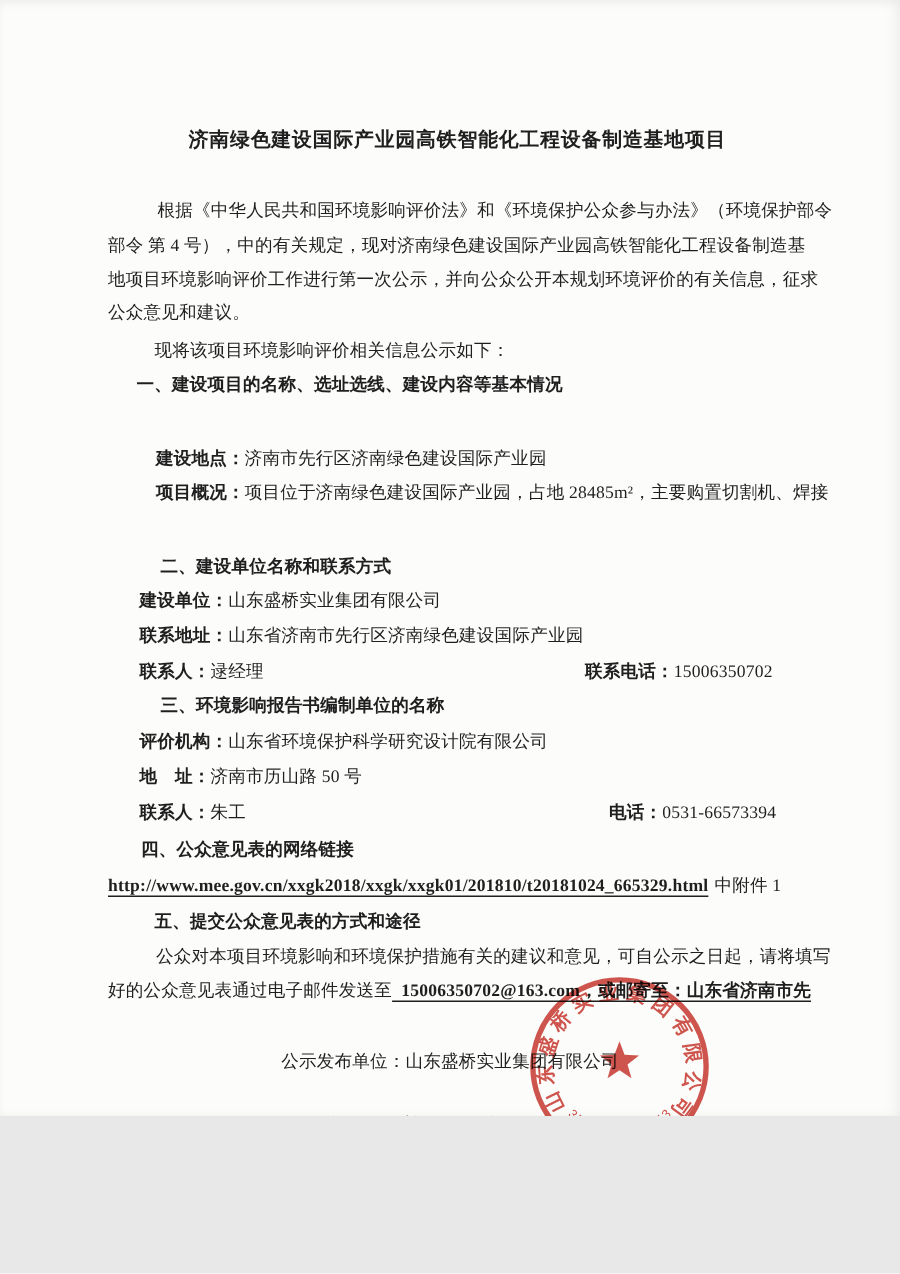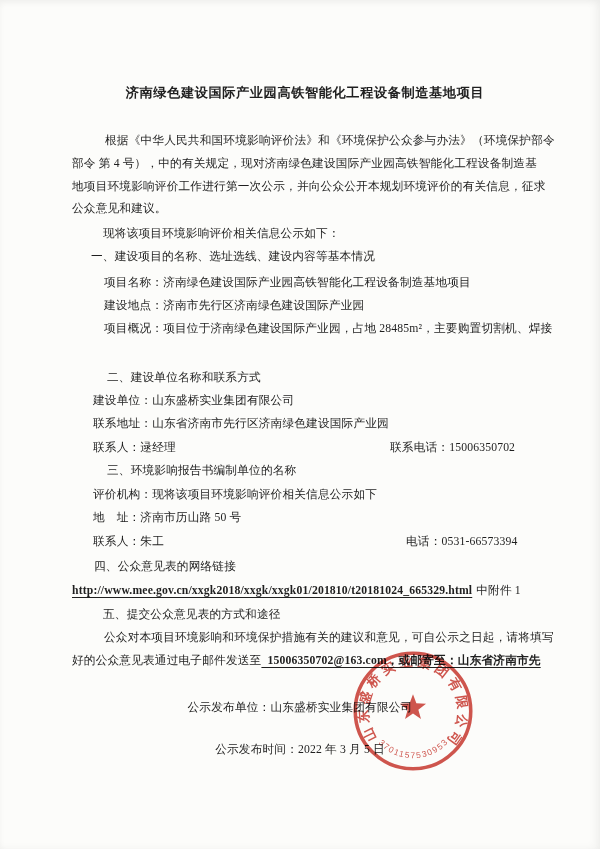--- a/index.html
+++ b/index.html
@@ -1,23 +1,23 @@
 <!DOCTYPE html>
 <html><head>
 <meta charset="utf-8">
 <style>
   html,body{margin:0;padding:0;background:#e8e8e8;}
   .page{
-    position:relative;width:600px;height:849px;margin:0 auto;
+    position:relative;width:600px;height:744px;margin:0 auto;
     background:#fcfcfa;color:#1f1f1f;overflow:hidden;
     font-family:"Liberation Serif","DejaVu Serif",serif;
     box-shadow:inset -4px 0 8px rgba(0,0,0,0.045), inset 0 3px 6px rgba(0,0,0,0.03);
   }
   .line{position:absolute;white-space:nowrap;font-size:11.7px;line-height:17px;letter-spacing:0.15px;}
-  .b{font-weight:normal;}
+  .b{font-weight:bold;}
   .title{left:72px;width:466px;text-align:center;font-size:13.2px;font-weight:bold;letter-spacing:0.6px;}
   .u{text-decoration:underline;text-underline-offset:2.5px;font-weight:bold;}
   .fr{left:72px;width:456px;text-align:center;}
   .seal{position:absolute;left:350px;top:648px;width:126px;height:126px;opacity:0.84;mix-blend-mode:multiply;}
   .seal text{fill:#c8352c;font-family:"Liberation Sans","DejaVu Sans",sans-serif;}
   .seal .ring-txt{font-size:12.5px;letter-spacing:4px;font-weight:bold;}
   .seal .num-txt{font-size:8px;letter-spacing:1.4px;}
 </style>
 </head>
 <body>
@@ -27,32 +27,31 @@
   <div class="line title" style="top:84px">济南绿色建设国际产业园高铁智能化工程设备制造基地项目</div>
 
   <div class="line" style="top:132px;left:105px">根据《中华人民共和国环境影响评价法》和《环境保护公众参与办法》（环境保护部令</div>
   <div class="line" style="top:155px;left:72px">部令 第 4 号），中的有关规定，现对济南绿色建设国际产业园高铁智能化工程设备制造基</div>
   <div class="line" style="top:178px;left:72px">地项目环境影响评价工作进行第一次公示，并向公众公开本规划环境评价的有关信息，征求</div>
   <div class="line" style="top:200px;left:72px">公众意见和建议。</div>
 
   <div class="line" style="top:225px;left:103px">现将该项目环境影响评价相关信息公示如下：</div>
 
   <div class="line b" style="top:248px;left:91px">一、建设项目的名称、选址选线、建设内容等基本情况</div>
-  <div class="line" style="top:274px;left:104px"><span class="b">项目名称：</span><span>济南绿色建设国际产业园高铁智能化工程设备制造基地项目</span></div>
   <div class="line" style="top:297px;left:104px"><span class="b">建设地点：</span><span>济南市先行区济南绿色建设国际产业园</span></div>
   <div class="line" style="top:320px;left:104px"><span class="b">项目概况：</span><span>项目位于济南绿色建设国际产业园，占地 28485m²，主要购置切割机、焊接</span></div>
 
   <div class="line b" style="top:369px;left:107px">二、建设单位名称和联系方式</div>
   <div class="line" style="top:392px;left:93px"><span class="b">建设单位：</span><span>山东盛桥实业集团有限公司</span></div>
   <div class="line" style="top:415px;left:93px"><span class="b">联系地址：</span><span>山东省济南市先行区济南绿色建设国际产业园</span></div>
   <div class="line" style="top:439px;left:93px"><span class="b">联系人：</span><span>逯经理</span></div>
   <div class="line" style="top:439px;left:390px"><span class="b">联系电话：</span><span>15006350702</span></div>
 
   <div class="line b" style="top:462px;left:107px">三、环境影响报告书编制单位的名称</div>
-  <div class="line" style="top:486px;left:93px"><span class="b">评价机构：</span><span>现将该项目环境影响评价相关信息公示如下</span></div>
+  <div class="line" style="top:486px;left:93px"><span class="b">评价机构：</span><span>山东省环境保护科学研究设计院有限公司</span></div>
   <div class="line" style="top:509px;left:93px"><span class="b">地　址：</span><span>济南市历山路 50 号</span></div>
   <div class="line" style="top:533px;left:93px"><span class="b">联系人：</span><span>朱工</span></div>
   <div class="line" style="top:533px;left:406px"><span class="b">电话：</span><span>0531-66573394</span></div>
 
   <div class="line b" style="top:558px;left:94px">四、公众意见表的网络链接</div>
   <div class="line" style="top:582px;left:72px"><span class="u">http://www.mee.gov.cn/xxgk2018/xxgk/xxgk01/201810/t20181024_665329.html</span><span style="margin-left:4px">中附件 1</span></div>
 
   <div class="line b" style="top:606px;left:103px">五、提交公众意见表的方式和途径</div>
   <div class="line" style="top:629px;left:104px">公众对本项目环境影响和环境保护措施有关的建议和意见，可自公示之日起，请将填写</div>
   <div class="line" style="top:652px;left:72px"><span>好的公众意见表通过电子邮件发送至</span><span class="u" style="white-space:pre">  15006350702@163.com，或邮寄至：山东省济南市先</span></div>

